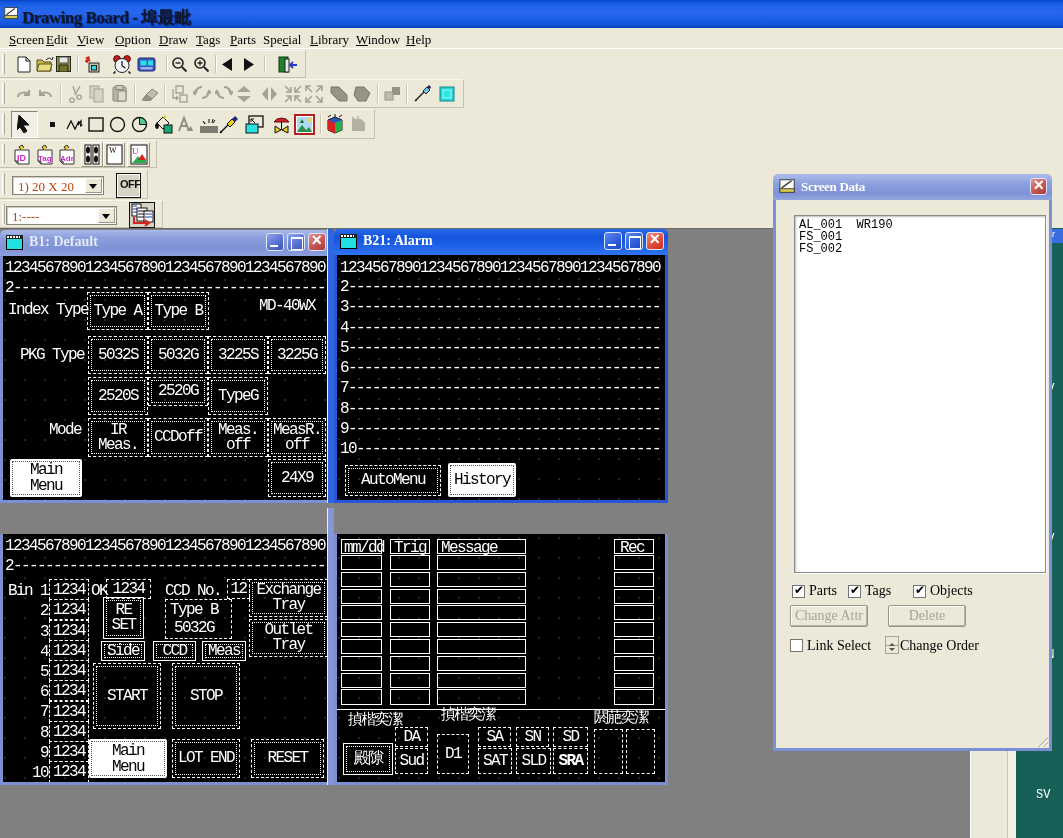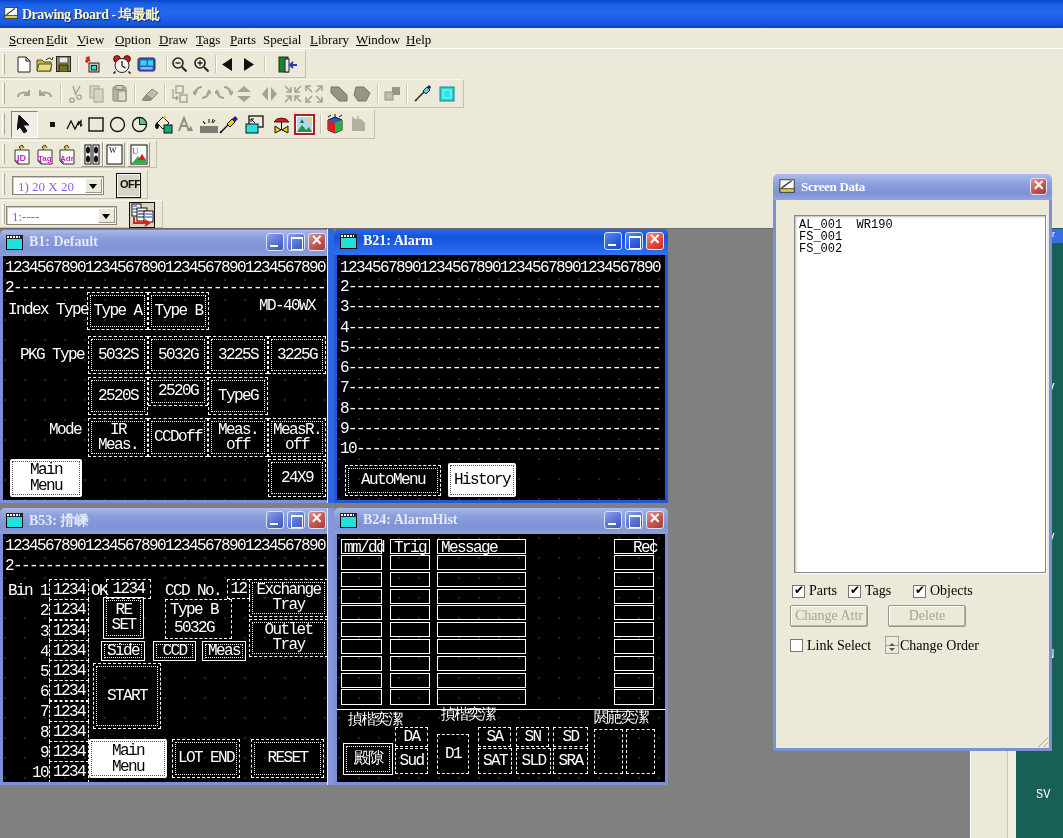--- a/index.html
+++ b/index.html
@@ -4,32 +4,32 @@
 <style>
 * { margin:0; padding:0; box-sizing:border-box; }
 html,body { width:1063px; height:838px; overflow:hidden; }
 body { position:relative; background:#808080; font-family:"Liberation Serif", serif; }
 .abs { position:absolute; }
 
 
 #titlebar { left:0; top:0; width:1063px; height:28px;
   background:linear-gradient(180deg,#0742c6 0%,#1058dd 8%,#1e63e9 20%,#2767ec 45%,#1a5ce6 75%,#1150d4 92%,#0a3fb8 100%);
 }
-#titletext { left:22px; top:6px; color:#fef9c3; font-weight:bold; font-size:14px; letter-spacing:-0.5px; text-shadow:1px 1px 1px #0a2a80; }
+#titletext { left:22px; top:6px; color:#0f172a; font-weight:bold; font-size:17px; letter-spacing:-0.5px; text-shadow:1px 1px 1px #0a2a80; }
 #menubar { left:0; top:28px; width:1063px; height:21px; background:#ece9d8; border-bottom:1px solid #fff; }
 .menuitem { position:absolute; top:4px; font-size:13px; color:#000; }
 #toolzone { left:0; top:49px; width:1063px; height:179px; background:#ece9d8; }
 .tb { position:absolute; background:#ece9d8; border-top:1px solid #f8f6ee; border-bottom:1px solid #c5c1ae; border-right:1px solid #c5c1ae; }
 .vsep { position:absolute; width:2px; top:4px; bottom:4px; border-left:1px solid #c9c5b2; border-right:1px solid #fff; }
 .grip { position:absolute; width:3px; top:3px; bottom:3px; left:2px; border-left:1px solid #fff; border-right:1px solid #b0ac9a; }
 .ticon { position:absolute; }
 
 
 .combo { position:absolute; background:#fff; border:1px solid #848478; box-shadow:inset 1px 1px 0 #d0ccba; }
-.combo .ctext { position:absolute; left:5px; top:2px; font-size:13px; color:#8b5cf6; }
+.combo .ctext { position:absolute; left:5px; top:2px; font-size:13px; color:#c2410c; }
 .cbtn { position:absolute; right:1px; top:1px; bottom:1px; width:17px; background:#ece9d8; border:1px solid #fff; border-right-color:#9a968a; border-bottom-color:#9a968a; }
 .cbtn:after { content:""; position:absolute; left:3px; top:5px; border:4px solid transparent; border-top:5px solid #000; }
 
 
 .mdiwin { position:absolute; border:3px solid #7b8fd4; border-top:none; background:#a21caf; }
 .mdiwin.active { border-color:#2456d6; }
 .mtitle { position:absolute; left:-3px; right:-3px; top:-26px; height:26px;
   background:linear-gradient(180deg,#a9b9e8 0%,#8c9fdc 30%,#7e92d6 70%,#8ca0dc 100%);
   border-radius:5px 5px 0 0; }
 .active .mtitle { background:linear-gradient(180deg,#2a6ae8 0%,#1454dd 30%,#1e5fe8 60%,#2e74f2 100%); }
@@ -435,29 +435,20 @@
     <div class="t" style="left:3px;top:125px;">7---------------------------------------</div>
     <div class="t" style="left:3px;top:146px;">8---------------------------------------</div>
     <div class="t" style="left:3px;top:166px;">9---------------------------------------</div>
     <div class="t" style="left:3px;top:186px;">10--------------------------------------</div>
     <div class="bd" style="left:8px;top:210px;width:96px;height:31px;">AutoMenu</div>
     <div class="bw" style="left:111px;top:208px;width:68px;height:34px;">History</div>
   </div>
 </div>
 
 <div class="mdiwin" id="w-b53" style="left:0px; top:534px; width:330px; height:251px;">
-  <div class="mtitle">
-      <div class="mico"></div>
-      <div class="mtext">B53: 搰嵊</div>
-    <div class="wbtns" style="width:63px;height:19px;">
-        <div class="wb min"></div>
-        <div class="wb max"></div>
-        <div class="wb close"></div>
-      </div>
-    </div>
   <div class="scr" id="scr-b53">
     <div class="t" style="left:2px;top:4px;">1234567890123456789012345678901234567890</div>
     <div class="t" style="left:2px;top:24px;">2---------------------------------------</div>
     <div class="t" style="left:5px;top:49px;">Bin</div>
     <div class="t" style="left:37px;top:49px;">1</div>
     <div class="t" style="left:37px;top:69px;">2</div>
     <div class="t" style="left:37px;top:90px;">3</div>
     <div class="t" style="left:37px;top:110px;">4</div>
     <div class="t" style="left:37px;top:130px;">5</div>
     <div class="t" style="left:37px;top:150px;">6</div>
@@ -482,48 +473,40 @@
     <div class="bx" style="left:224px;top:45px;width:23px;height:20px;">12</div>
     <div class="bd" style="left:246px;top:45px;width:79px;height:38px;">Exchange<br>Tray</div>
     <div class="bx" style="left:162px;top:65px;width:67px;height:40px;"></div>
     <div class="t" style="left:167px;top:68px;">Type B</div>
     <div class="t" style="left:171px;top:86px;">5032G</div>
     <div class="bd" style="left:246px;top:85px;width:79px;height:38px;">Outlet<br>Tray</div>
     <div class="bs" style="left:98px;top:107px;width:44px;height:20px;">Side</div>
     <div class="bs" style="left:150px;top:107px;width:43px;height:20px;">CCD</div>
     <div class="bs" style="left:199px;top:107px;width:44px;height:20px;">Meas</div>
     <div class="bd" style="left:90px;top:129px;width:68px;height:66px;">START</div>
+    <div class="bd" style="left:169px;top:129px;width:68px;height:66px;">STOP</div>
     <div class="bw" style="left:86px;top:205px;width:78px;height:39px;">Main<br>Menu</div>
     <div class="bd" style="left:169px;top:205px;width:68px;height:39px;">LOT END</div>
     <div class="bd" style="left:248px;top:205px;width:73px;height:39px;">RESET</div>
   </div>
 </div>
 
 <div class="mdiwin" id="w-b24" style="left:334px; top:534px; width:334px; height:251px;">
-  <div class="mtitle">
-      <div class="mico"></div>
-      <div class="mtext">B24: AlarmHist</div>
-    <div class="wbtns" style="width:63px;height:19px;">
-        <div class="wb min"></div>
-        <div class="wb max"></div>
-        <div class="wb close"></div>
-      </div>
-    </div>
   <div class="scr" id="scr-b24">
     <div class="bb" style="left:4px;top:5px;width:41px;height:15px;">
         <span class="t" style="left:2px;top:0px;">mm/dd</span>
       </div>
     <div class="bb" style="left:53px;top:5px;width:40px;height:15px;">
         <span class="t" style="left:3px;top:0px;">Trig</span>
       </div>
     <div class="bb" style="left:100px;top:5px;width:89px;height:15px;">
         <span class="t" style="left:3px;top:0px;">Message</span>
       </div>
     <div class="bb" style="left:277px;top:5px;width:40px;height:15px;">
-        <span class="t" style="left:18px;top:0px;">Rec</span>
+        <span class="t" style="left:5px;top:0px;">Rec</span>
       </div>
     <div class="bb" style="left:4px;top:21px;width:41px;height:15px;"></div>
     <div class="bb" style="left:53px;top:21px;width:40px;height:15px;"></div>
     <div class="bb" style="left:100px;top:21px;width:89px;height:15px;"></div>
     <div class="bb" style="left:277px;top:21px;width:40px;height:15px;"></div>
     <div class="bb" style="left:4px;top:38px;width:41px;height:15px;"></div>
     <div class="bb" style="left:53px;top:38px;width:40px;height:15px;"></div>
     <div class="bb" style="left:100px;top:38px;width:89px;height:15px;"></div>
     <div class="bb" style="left:277px;top:38px;width:40px;height:15px;"></div>
     <div class="bb" style="left:4px;top:55px;width:41px;height:15px;"></div>
@@ -560,21 +543,21 @@
     <div class="t" style="left:257px;top:177px;font-size:15px;">閼萉奕潔</div>
     <div class="bs" style="left:6px;top:209px;width:50px;height:32px;">殿隙</div>
     <div class="bx" style="left:58px;top:193px;width:33px;height:20px;">DA</div>
     <div class="bx" style="left:58px;top:214px;width:33px;height:26px;">Sud</div>
     <div class="bx" style="left:100px;top:200px;width:32px;height:40px;">D1</div>
     <div class="bx" style="left:141px;top:193px;width:33px;height:20px;">SA</div>
     <div class="bx" style="left:141px;top:214px;width:34px;height:26px;">SAT</div>
     <div class="bx" style="left:179px;top:193px;width:33px;height:20px;">SN</div>
     <div class="bx" style="left:179px;top:214px;width:35px;height:26px;">SLD</div>
     <div class="bx" style="left:216px;top:193px;width:35px;height:20px;">SD</div>
-    <div class="bx" style="left:216px;top:214px;width:35px;height:26px;">SRA</div>
+    <div class="bx" style="left:216px;top:214px;width:35px;height:26px;font-weight:bold;">SRA</div>
     <div class="bx" style="left:257px;top:195px;width:29px;height:45px;"></div>
     <div class="bx" style="left:289px;top:195px;width:29px;height:45px;"></div>
   </div>
 </div>
 
 <div class="abs" style="left:970px; top:228px; width:37px; height:610px; background:#ece9d8; border-left:1px solid #fff;"></div>
 <div class="abs" style="left:1007px; top:228px; width:9px; height:610px; background:#f2f0e4; border-left:1px solid #cac6b4;"></div>
 <div class="abs" style="left:1016px; top:228px; width:47px; height:610px; background:#166058;"></div>
 <div class="abs" style="left:1047px; top:229px; width:16px; height:14px; background:#3a6ee0; color:#fff; font-size:9px; font-family:'Liberation Sans',sans-serif;">ttr</div>
 <div class="abs" style="left:1040px; top:382px; color:#fff; font-size:12px; font-family:'Liberation Mono',monospace;">SV</div>

